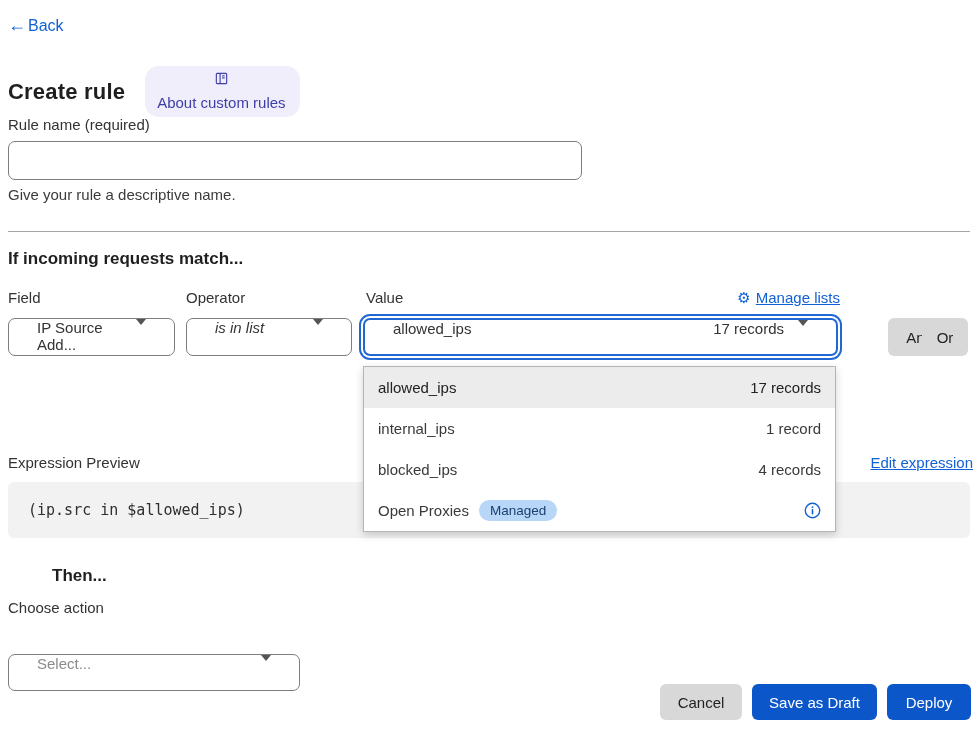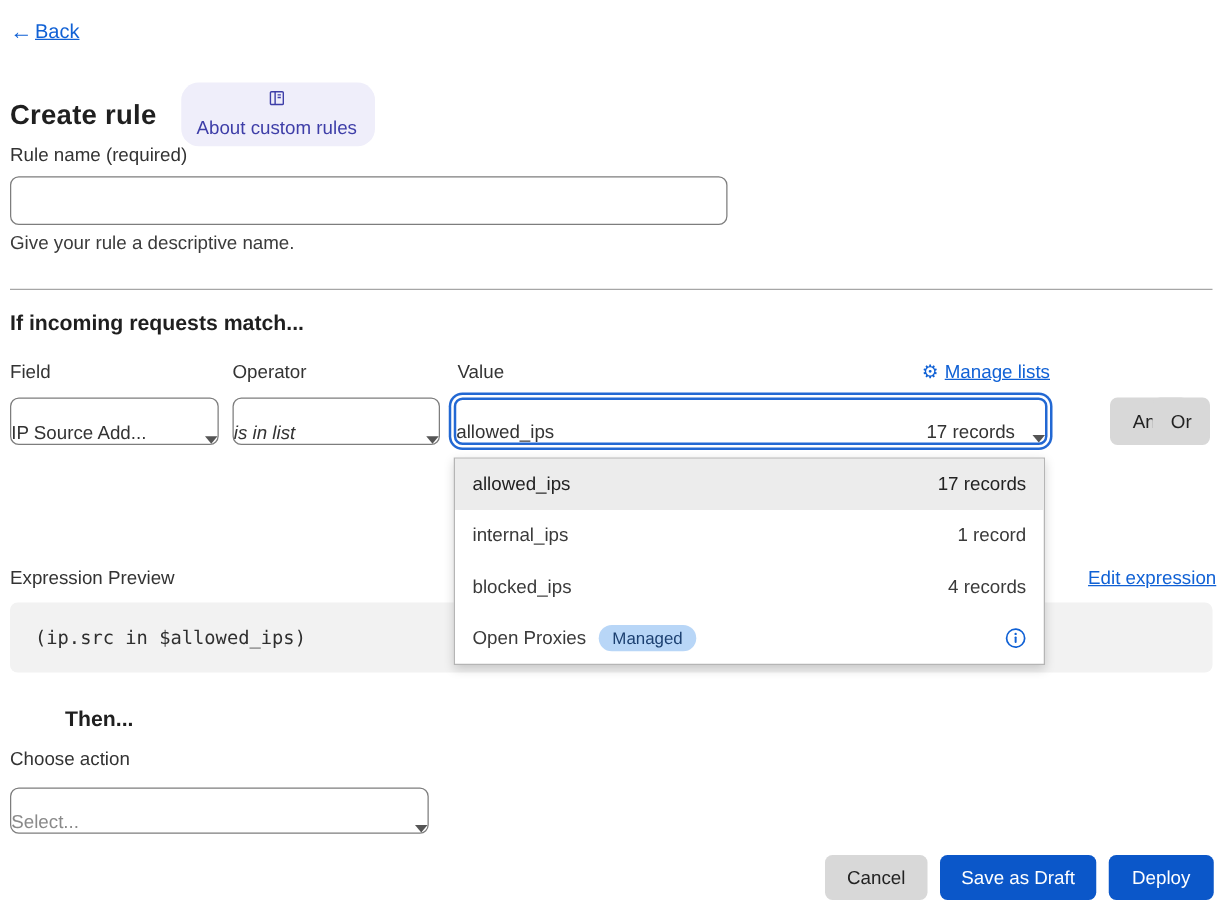--- a/index.html
+++ b/index.html
@@ -18,21 +18,21 @@
     --heading_text:#1f1f1f;
     --body_text:#333333;
   }
   *{margin:0;padding:0;box-sizing:border-box;}
   html,body{background:#fff;}
   body{font-family:"Liberation Sans","DejaVu Sans",sans-serif;color:var(--body_text);}
   .page{position:relative;width:979px;height:739px;background:#fff;overflow:hidden;}
 
   .back-link{position:absolute;left:8px;top:15px;font-size:16px;color:var(--link_blue);display:flex;align-items:center;cursor:pointer;}
   .back-link .arrow{font-size:18px;margin-right:2px;}
-  .back-link .back-text{text-decoration:underline;}
+  .back-link .back-text{}
 
   .title-row{position:absolute;left:8px;top:66px;display:flex;align-items:center;}
   .page-title{font-size:22px;font-weight:700;color:var(--heading_text);letter-spacing:.2px;}
   .about-badge{margin-left:20px;display:inline-flex;align-items:center;gap:8px;background:var(--badge_bg);color:var(--badge_text);font-size:15px;padding:5px 14px 6px 12px;border-radius:14px;cursor:pointer;flex-direction:column;}
   .about-badge svg{display:block;}
 
   .field-label{position:absolute;font-size:15px;color:var(--body_text);}
   .lbl-rule-name{left:8px;top:116px;}
   .rule-name-input{position:absolute;left:8px;top:141px;width:574px;height:39px;border:1px solid var(--input_border);border-radius:7px;font-size:15px;padding:0 12px;color:var(--body_text);outline:none;background:#fff;}
   .help-text{position:absolute;left:8px;top:186px;font-size:15px;color:#3b3b3b;}
@@ -42,28 +42,28 @@
   .section-heading{position:absolute;font-size:17px;font-weight:700;color:var(--heading_text);}
   .h-match{left:8px;top:249px;text-align:center;}
   .lbl-field{left:8px;top:289px;}
   .lbl-operator{left:186px;top:289px;}
   .lbl-value{left:366px;top:289px;}
 
   .manage-lists{position:absolute;top:289px;left:730px;width:110px;display:flex;align-items:center;gap:5px;color:var(--link_blue);font-size:15px;cursor:pointer;justify-content:flex-end;}
   .manage-lists .gear{font-size:15px;line-height:1;}
   .manage-lists .link-text{text-decoration:underline;}
 
-  .select{position:absolute;top:318px;height:38px;border:1px solid var(--input_border);border-radius:7px;background:#fff;display:flex;align-items:flex-end;padding:0 0;font-size:15px;color:var(--body_text);cursor:pointer;}
+  .select{position:absolute;top:318px;height:38px;border:1px solid var(--input_border);border-radius:7px;background:#fff;display:flex;align-items:flex-start;padding:0 28px;font-size:15px;color:var(--body_text);cursor:pointer;}
   .sel-field{left:8px;width:167px;}
   .sel-operator{left:186px;width:166px;font-style:italic;}
   .sel-value{left:363px;width:475px;border:2px solid var(--focus_blue);box-shadow:0 0 0 2px #fff,0 0 0 4px var(--focus_blue);}
   .select .caret{margin-left:auto;width:0;height:0;border-left:5px solid transparent;border-right:5px solid transparent;border-top:6px solid #555;}
   .sel-value .count{margin-left:auto;margin-right:14px;color:var(--body_text);}
   .sel-value .caret{margin-left:0;}
-  .sel-action{top:630px;left:8px;width:335px;height:37px;}
+  .sel-action{top:654px;left:8px;width:292px;height:37px;}
   .sel-action .placeholder{color:#8a8a8a;}
 
   .pill-btn{position:absolute;top:318px;height:38px;background:var(--gray_button);border:none;border-radius:6px;font-size:15px;color:#222;font-family:inherit;cursor:pointer;}
   .btn-and{left:888px;width:63px;}
   .btn-or{left:922px;width:46px;}
 
   .dropdown{position:absolute;left:363px;top:366px;width:473px;background:#fff;border:1px solid #b5b5b5;box-shadow:0 3px 8px rgba(0,0,0,.18);z-index:5;}
   .dd-row{height:41px;display:flex;align-items:center;padding:0 14px;font-size:15px;color:#3a3a3a;cursor:pointer;}
   .dd-row.highlight{background:var(--row_highlight);color:#222;}
   .dd-row .dd-count{margin-left:auto;}

